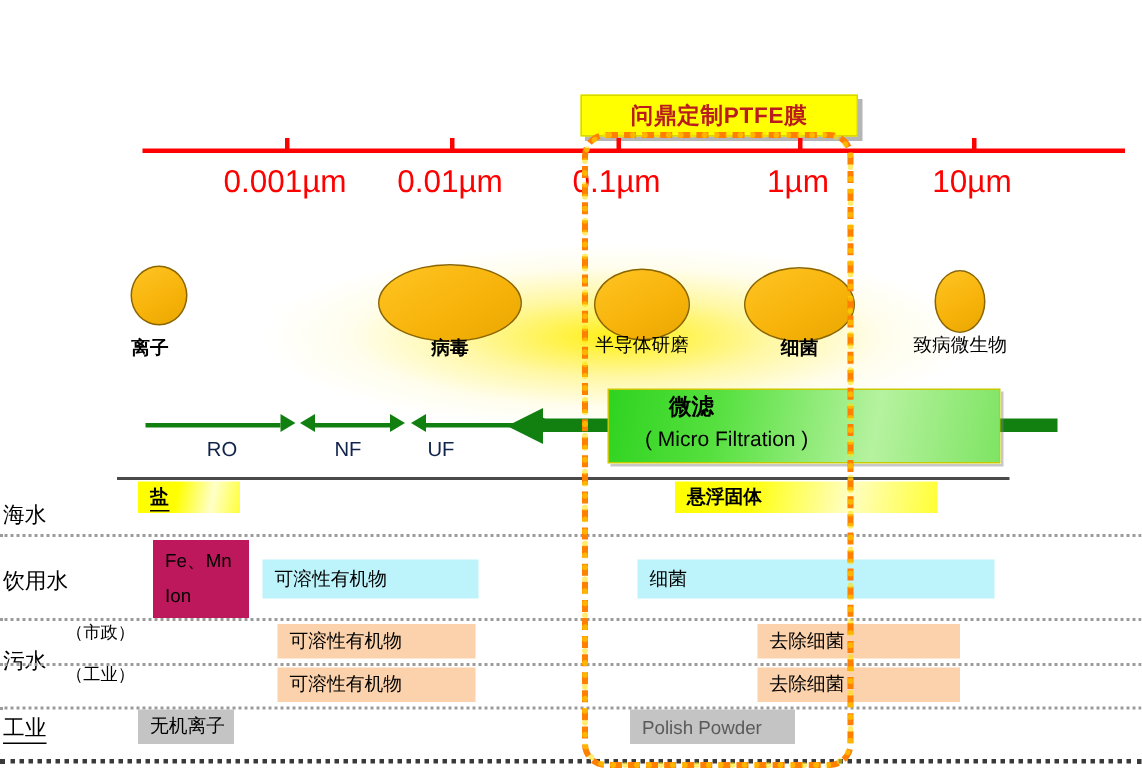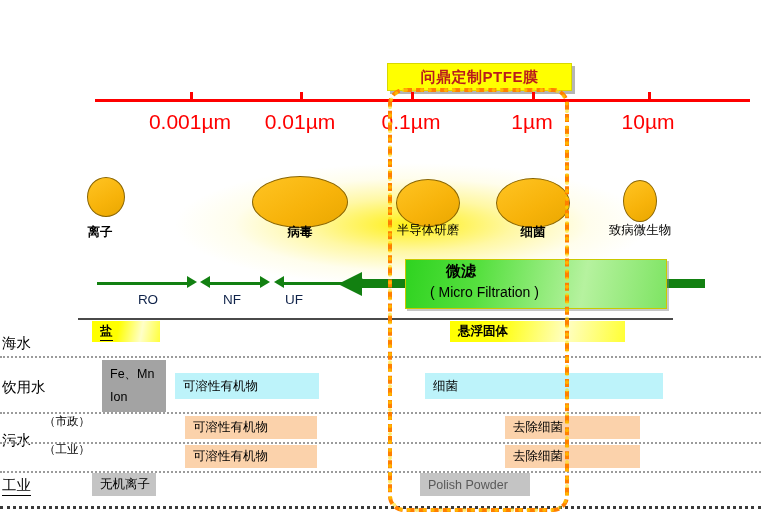--- a/index.html
+++ b/index.html
@@ -116,21 +116,21 @@
     position:absolute; font-size:14.5px; color:#000; white-space:nowrap;
   }
   .rowlabel.u { border-bottom:1px solid #000; }
   .rowsub { position:absolute; font-size:11.5px; color:#000; white-space:nowrap; }
   .cell {
     position:absolute; font-size:12.5px; color:#000; white-space:nowrap;
     display:flex; align-items:center; padding-left:8px;
   }
   .cell.yellow { background: linear-gradient(100deg,#ffff00 0%,#ffff00 38%,#ffffc8 72%,#ffff3a 100%); font-weight:bold; }
   .cell.yellow2 { background: linear-gradient(100deg,#ffff00 0%,#ffff12 30%,#fffec2 66%,#ffff33 100%); font-weight:bold; }
-  .cell.cyan { background:#a3a3a3; }
+  .cell.cyan { background:#be185d; }
   .cell.cyan2 { background:#bdf3fa; }
   .cell.peach { background:#fbd2ab; }
   .cell.gray  { background:#c4c4c4; }
   .cell.u span { border-bottom:1px solid #000; }
 
   
   .hl {
     position:absolute; left:388px; top:88px; width:181px; height:424px;
     border:4px dashed #ff7f00;
     border-radius:16px;

